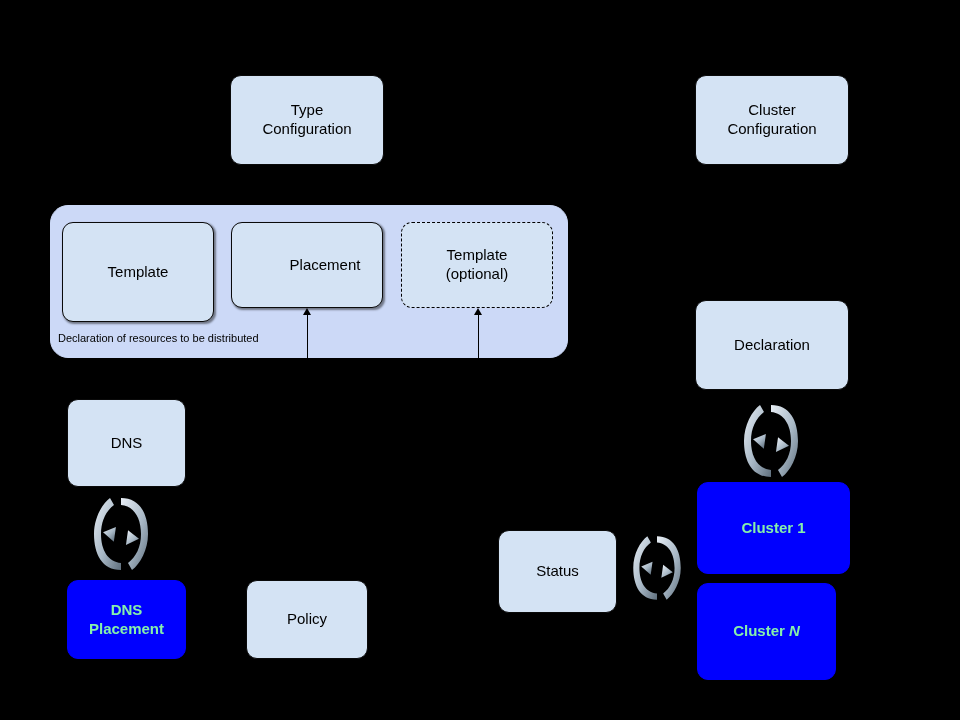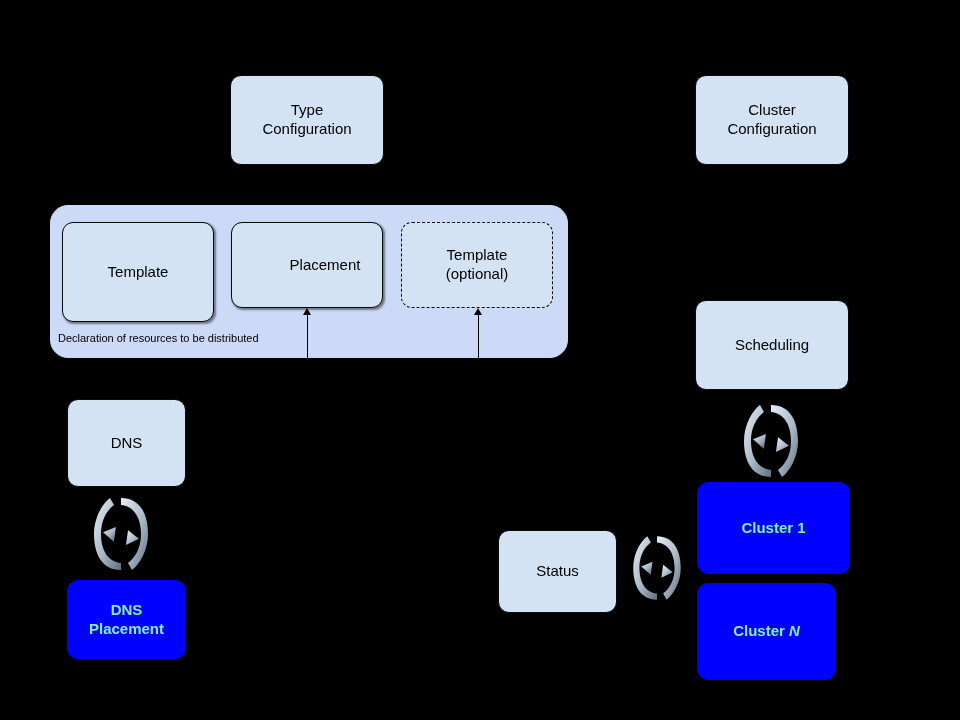--- a/index.html
+++ b/index.html
@@ -170,23 +170,26 @@
   </div>
 
   <div class="node blue" style="left:67px; top:580px; width:119px; height:79px;">
     <div>
       <span class="lbl">DNS</span>
       <span class="lbl">Placement</span>
     </div>
   </div>
 
 
+  <div class="node" style="left:246px; top:580px; width:122px; height:79px;">
+    <span class="lbl">Policy</span>
+  </div>
 
   <div class="node" style="left:695px; top:300px; width:154px; height:90px;">
-    <span class="lbl">Scheduling</span>
+    <span class="lbl">Declaration</span>
   </div>
 
   <div class="sync-icon" style="left:738px; top:399px; width:66px; height:84px;">
     <svg width="66" height="84" viewBox="0 0 66 84">
       <defs>
         <linearGradient id="gprop" x1="0" y1="0" x2="1" y2="1">
           <stop offset="0%" stop-color="#e8eef5"></stop>
           <stop offset="55%" stop-color="#a8b8c6"></stop>
           <stop offset="100%" stop-color="#5f6f7d"></stop>
         </linearGradient>

